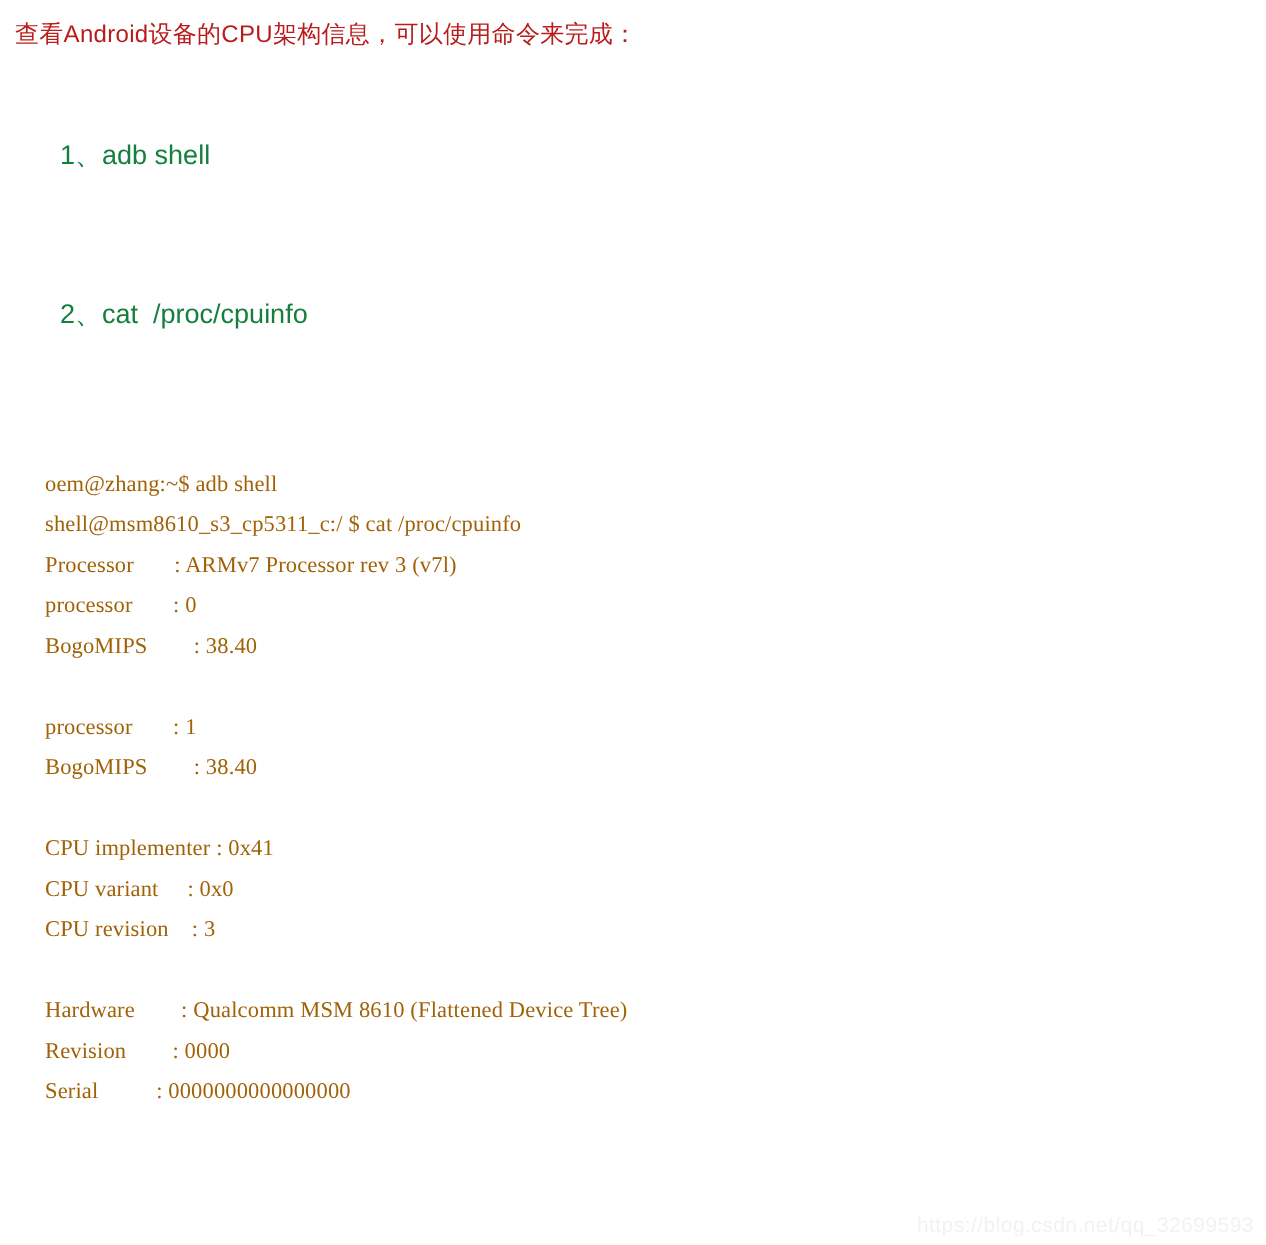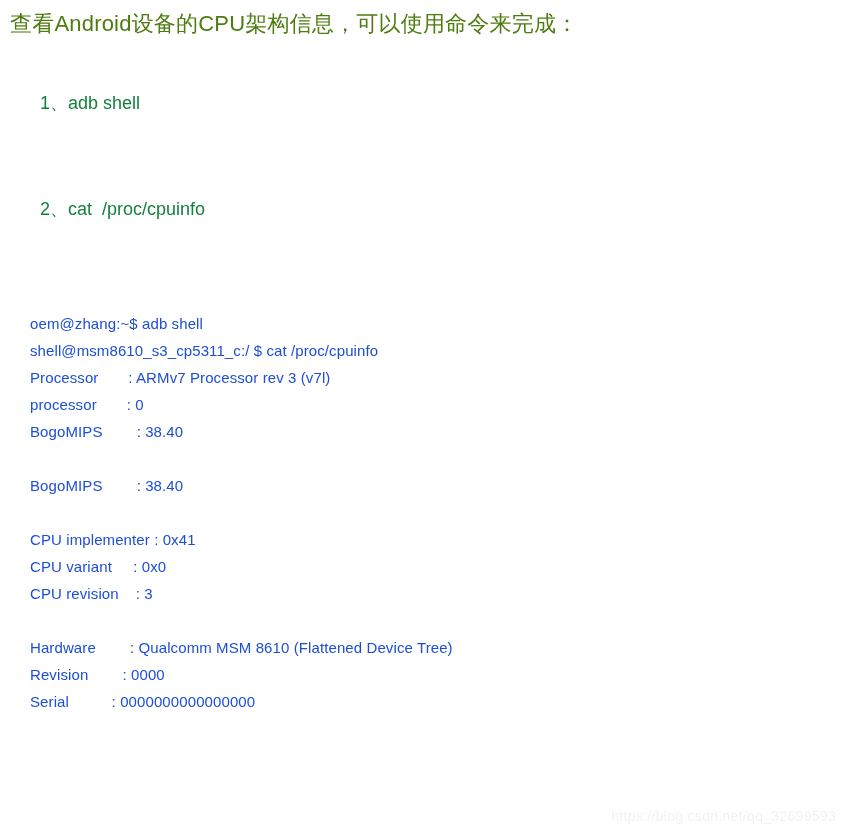--- a/index.html
+++ b/index.html
@@ -14,23 +14,23 @@
     overflow: hidden;
     font-family: "Liberation Sans", sans-serif;
     color: #4d4d4d;
   }
 
   
   .article {
     padding: 12px 10px 0 10px;
   }
   .intro-line {
-    font-size: 22px;
+    font-size: 16px;
     line-height: 24px;
-    color: #4d7c0f;
+    color: #b91c1c;
     letter-spacing: 0.2px;
     white-space: pre-wrap;
   }
   .steps {
     margin: 0;
     padding: 0;
     list-style: none;
   }
   .step {
     font-size: 18px;
@@ -47,24 +47,24 @@
   }
 
   
   .terminal {
     position: absolute;
     left: 30px;
     top: 310px;
     right: 0;
   }
   .term-line {
-    font-family: Liberation Sans, sans-serif;
+    font-family: Liberation Serif, serif;
     font-size: 15px;
     line-height: 27px;
-    color: #1d4ed8;
+    color: #a16207;
     white-space: pre;
     letter-spacing: 0.1px;
     height: 27px;
   }
   .term-line.blank {
     height: 27px;
   }
 
   
   .watermark {
@@ -95,20 +95,21 @@
   </ol>
 </div>
 
 <div class="terminal">
   <div class="term-line">oem@zhang:~$ adb shell</div>
   <div class="term-line">shell@msm8610_s3_cp5311_c:/ $ cat /proc/cpuinfo</div>
   <div class="term-line">Processor       : ARMv7 Processor rev 3 (v7l)</div>
   <div class="term-line">processor       : 0</div>
   <div class="term-line">BogoMIPS        : 38.40</div>
   <div class="term-line blank"></div>
+  <div class="term-line">processor       : 1</div>
   <div class="term-line">BogoMIPS        : 38.40</div>
   <div class="term-line blank"></div>
   <div class="term-line">CPU implementer : 0x41</div>
   <div class="term-line">CPU variant     : 0x0</div>
   <div class="term-line">CPU revision    : 3</div>
   <div class="term-line blank"></div>
   <div class="term-line">Hardware        : Qualcomm MSM 8610 (Flattened Device Tree)</div>
   <div class="term-line">Revision        : 0000</div>
   <div class="term-line">Serial          : 0000000000000000</div>
 </div>

